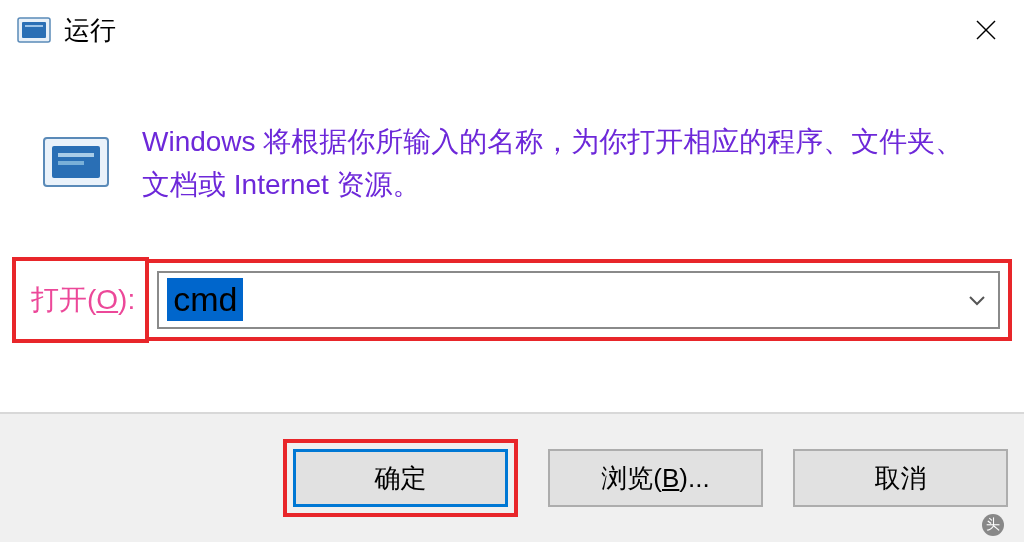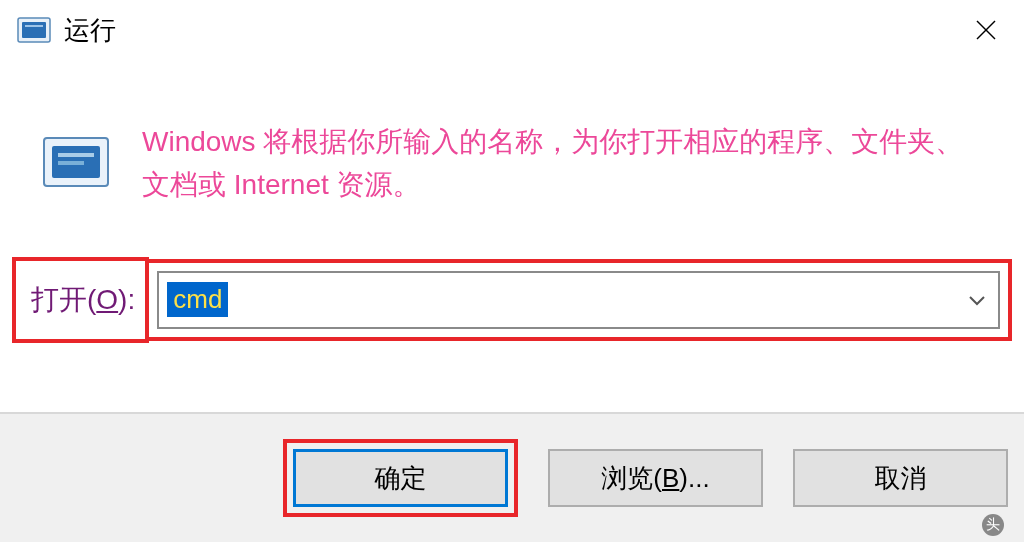--- a/index.html
+++ b/index.html
@@ -74,21 +74,21 @@
     
     .big-icon {
       width: 72px;
       height: 72px;
       margin-top: 6px;
       flex-shrink: 0;
     }
     
     .description {
       font-size: 28px;
-      color: #ec4899;
+      color: #6d28d9;
       line-height: 1.55;
       flex: 1;
     }
     
     .input-row {
       display: flex;
       align-items: center;
       padding: 0 12px 0 12px;
       margin-top: 20px;
       gap: 0;
@@ -96,21 +96,21 @@
     
     .input-label-wrap {
       border: 4px solid #e8262a;
       padding: 20px 10px 20px 15px;
       display: flex;
       align-items: center;
     }
     
     .input-label {
       font-size: 28px;
-      color: #701a75;
+      color: #ec4899;
       white-space: nowrap;
     }
     
     .underline {
       text-decoration: underline;
     }
     
     .combo-wrap {
       flex: 1;
       border: 4px solid #e8262a;
@@ -122,22 +122,22 @@
       display: flex;
       align-items: center;
       border: 2px solid #8a8a8a;
       height: 58px;
       padding: 0 10px 0 8px;
       background: #ffffff;
     }
     
     .combo-value {
       background: #0066cc;
-      color: #fde047;
-      font-size: 26px;
+      color: #000000;
+      font-size: 34px;
       padding: 2px 6px;
       font-family: "Segoe UI", sans-serif;
     }
     
     .combo-spacer {
       flex: 1;
     }
     
     .chevron {
       width: 22px;

